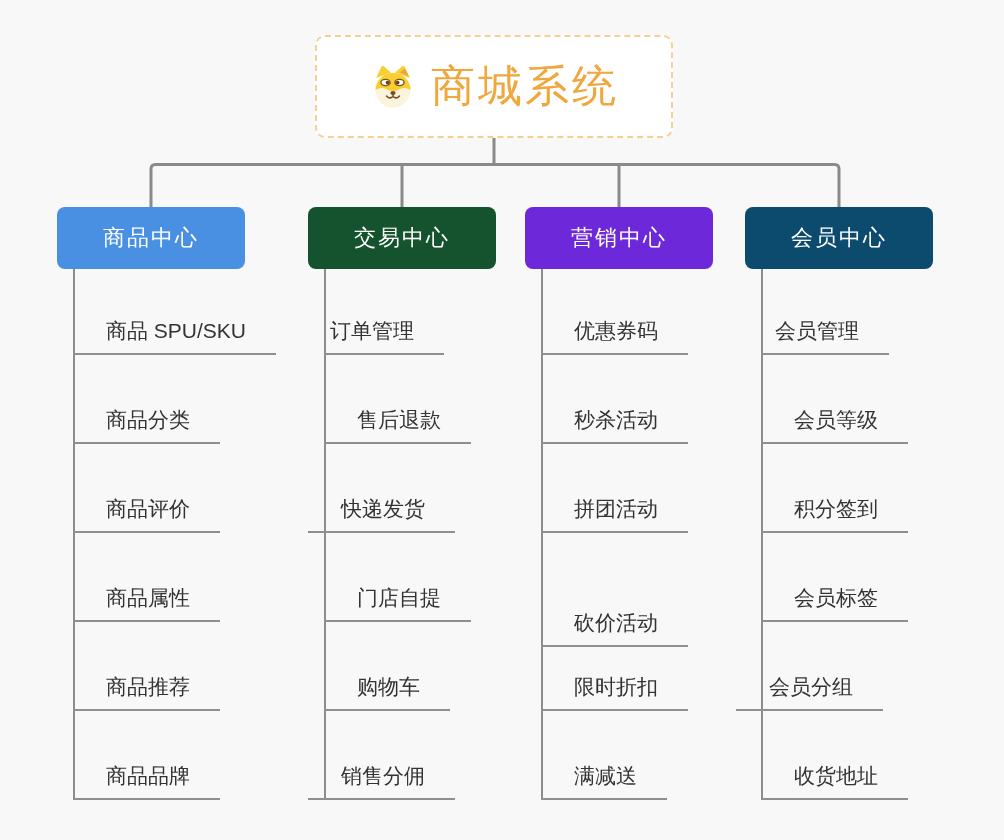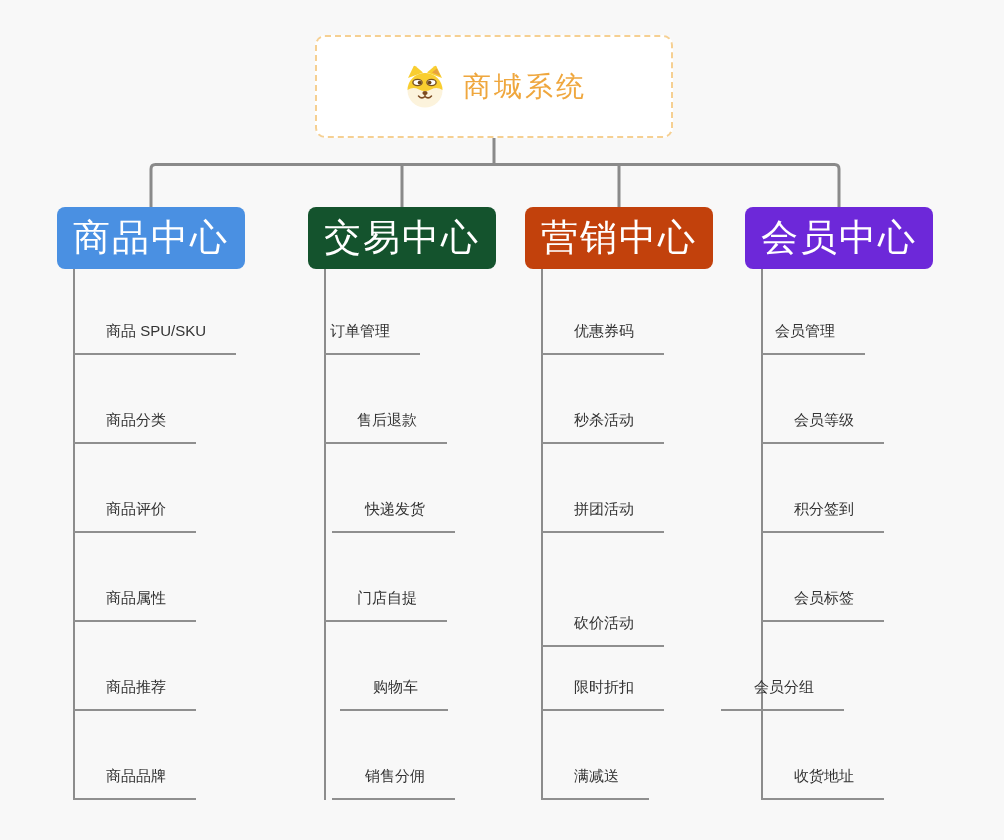--- a/index.html
+++ b/index.html
@@ -6,33 +6,33 @@
   #canvas{
     position:relative;width:1004px;height:840px;background:#f8f8f8;overflow:hidden;
     font-family:"Liberation Sans","DejaVu Sans",sans-serif;
   }
   #connectors{position:absolute;left:0;top:0;pointer-events:none;}
   .root-node{
     position:absolute;left:315px;top:35px;width:358px;height:103px;
     background:#ffffff;border:2px dashed #f6d092;border-radius:10px;
     box-sizing:border-box;display:flex;align-items:center;justify-content:center;gap:14px;
   }
-  .root-title{font-size:28px;letter-spacing:3px;white-space:nowrap;}
+  .root-title{font-size:44px;letter-spacing:3px;white-space:nowrap;}
   .branch-node{
     position:absolute;top:207px;width:188px;height:62px;border-radius:8px;
     display:flex;align-items:center;justify-content:center;
-    color:#ffffff;font-size:37px;letter-spacing:2px;white-space:nowrap;
+    color:#ffffff;font-size:22px;letter-spacing:2px;white-space:nowrap;
     cursor:default;
   }
   .trunk{
     position:absolute;top:269px;width:2px;height:531px;background:#8c8c8c;
   }
   .child-item{
     position:absolute;box-sizing:border-box;white-space:nowrap;
-    font-size:15px;line-height:30px;color:#333333;
+    font-size:21px;line-height:30px;color:#333333;
     padding:0 30px 7px 33px;border-bottom:2px solid #8f8f8f;
   }
 </style>
 </head>
 <body>
 
 <div id="canvas">
 
   <svg id="connectors" width="1004" height="212">
     <g stroke="#8a8a8a" stroke-width="3" fill="none">
@@ -72,34 +72,34 @@
       <div class="child-item" style="left: 73px; top: 316px;">商品 SPU/SKU</div>
       <div class="child-item" style="left: 73px; top: 405px;">商品分类</div>
       <div class="child-item" style="left: 73px; top: 494px;">商品评价</div>
       <div class="child-item" style="left: 73px; top: 583px;">商品属性</div>
       <div class="child-item" style="left: 73px; top: 672px;">商品推荐</div>
       <div class="child-item" style="left: 73px; top: 761px;">商品品牌</div>
       <div class="branch-node" style="left: 308px; background: #14532d;">交易中心</div>
       <div class="trunk" style="left: 324px;"></div>
       <div class="child-item" style="left: 324px; top: 316px; padding-left: 6px;">订单管理</div>
       <div class="child-item" style="left: 324px; top: 405px;">售后退款</div>
-      <div class="child-item" style="left: 332px; top: 494px;">快递发货</div>
+      <div class="child-item" style="left: 308px; top: 494px;">快递发货</div>
       <div class="child-item" style="left: 324px; top: 583px;">门店自提</div>
-      <div class="child-item" style="left: 324px; top: 672px; margin-left: 16px;">购物车</div>
-      <div class="child-item" style="left: 332px; top: 761px;">销售分佣</div>
-      <div class="branch-node" style="left: 525px; background: #c2410c;">营销中心</div>
+      <div class="child-item" style="left: 324px; top: 672px;">购物车</div>
+      <div class="child-item" style="left: 308px; top: 761px;">销售分佣</div>
+      <div class="branch-node" style="left: 525px; background: #6d28d9;">营销中心</div>
       <div class="trunk" style="left: 541px;"></div>
       <div class="child-item" style="left: 541px; top: 316px;">优惠券码</div>
       <div class="child-item" style="left: 541px; top: 405px;">秒杀活动</div>
       <div class="child-item" style="left: 541px; top: 494px;">拼团活动</div>
       <div class="child-item" style="left: 541px; top: 583px; margin-top: 25px;">砍价活动</div>
       <div class="child-item" style="left: 541px; top: 672px;">限时折扣</div>
       <div class="child-item" style="left: 541px; top: 761px;">满减送</div>
-      <div class="branch-node" style="left: 745px; background: #6d28d9;">会员中心</div>
+      <div class="branch-node" style="left: 745px; background: #0c4a6e;">会员中心</div>
       <div class="trunk" style="left: 761px;"></div>
       <div class="child-item" style="left: 761px; top: 316px; padding-left: 14px;">会员管理</div>
       <div class="child-item" style="left: 761px; top: 405px;">会员等级</div>
       <div class="child-item" style="left: 761px; top: 494px;">积分签到</div>
       <div class="child-item" style="left: 761px; top: 583px; text-align: right;">会员标签</div>
-      <div class="child-item" style="left: 721px; top: 672px;">会员分组</div>
+      <div class="child-item" style="left: 736px; top: 672px;">会员分组</div>
       <div class="child-item" style="left: 761px; top: 761px;">收货地址</div>
     </div>
 </div>
 
 </body></html>

